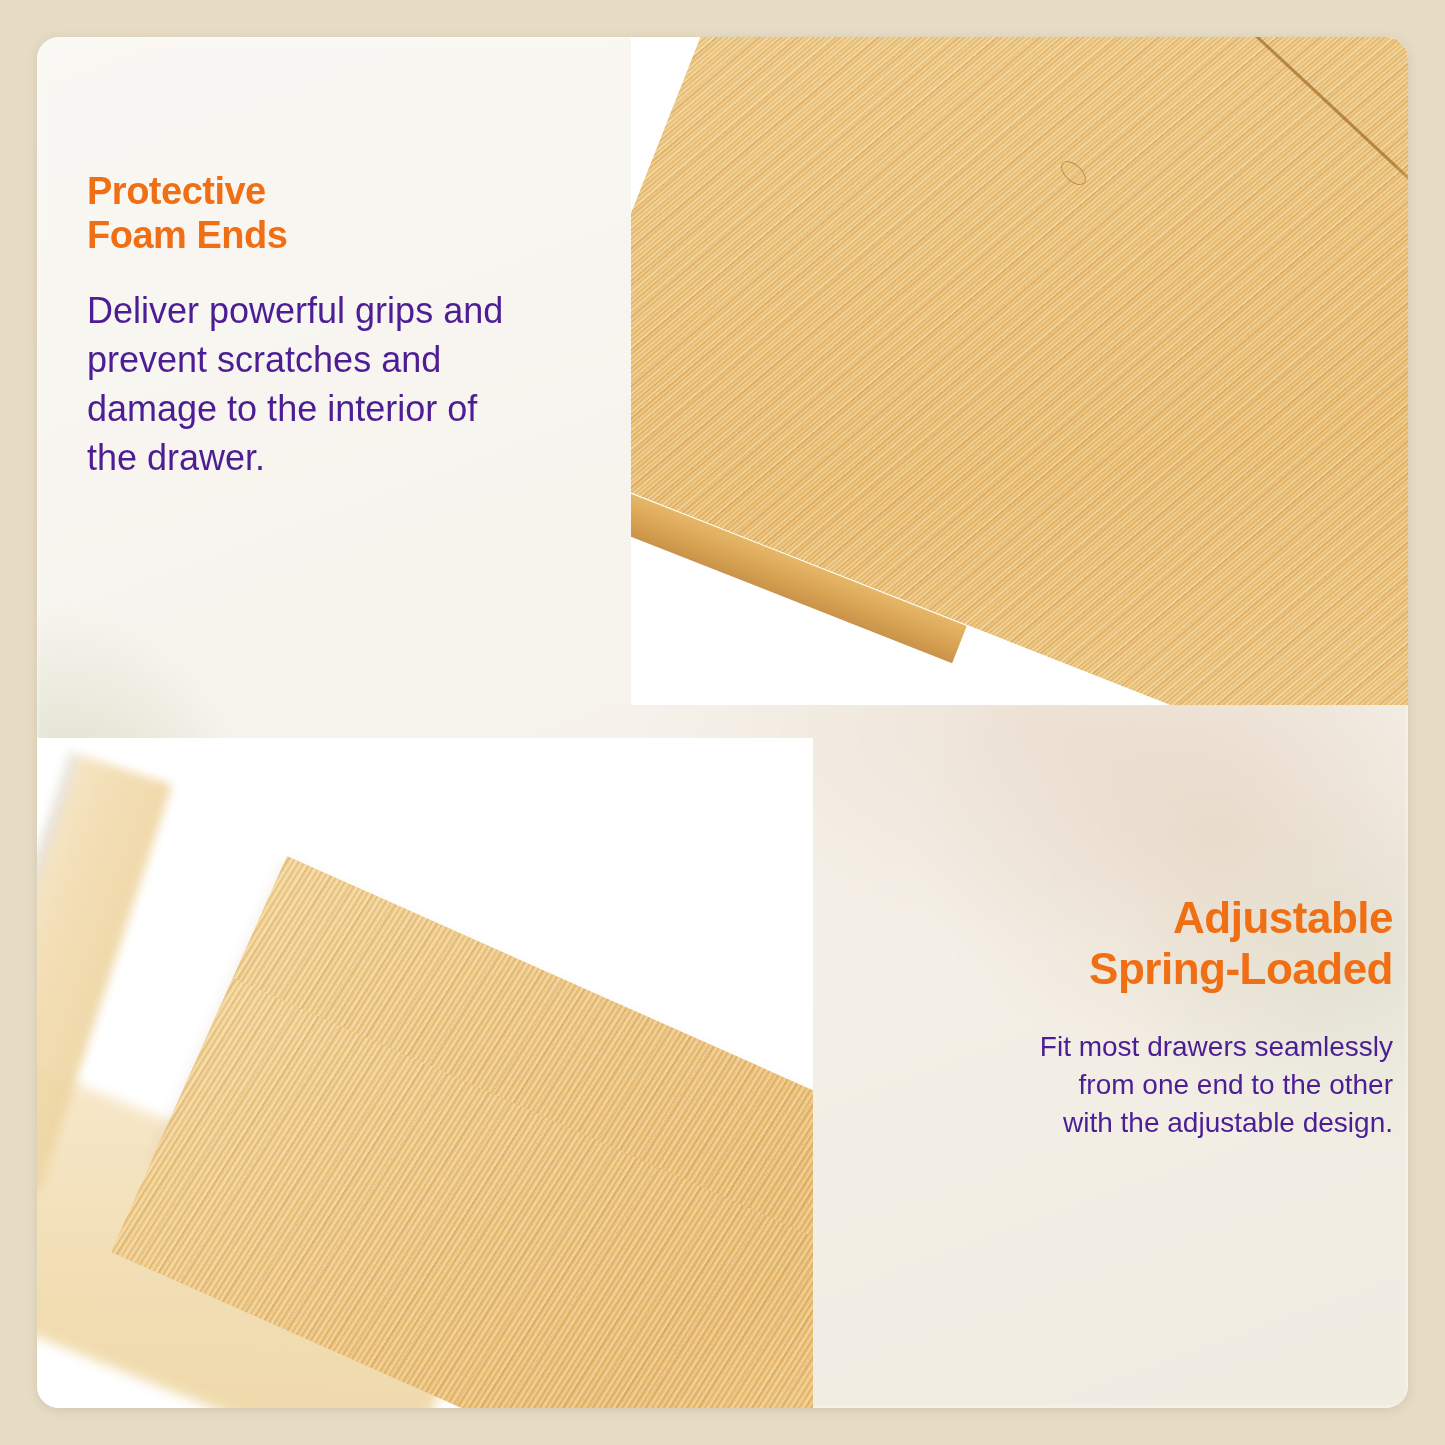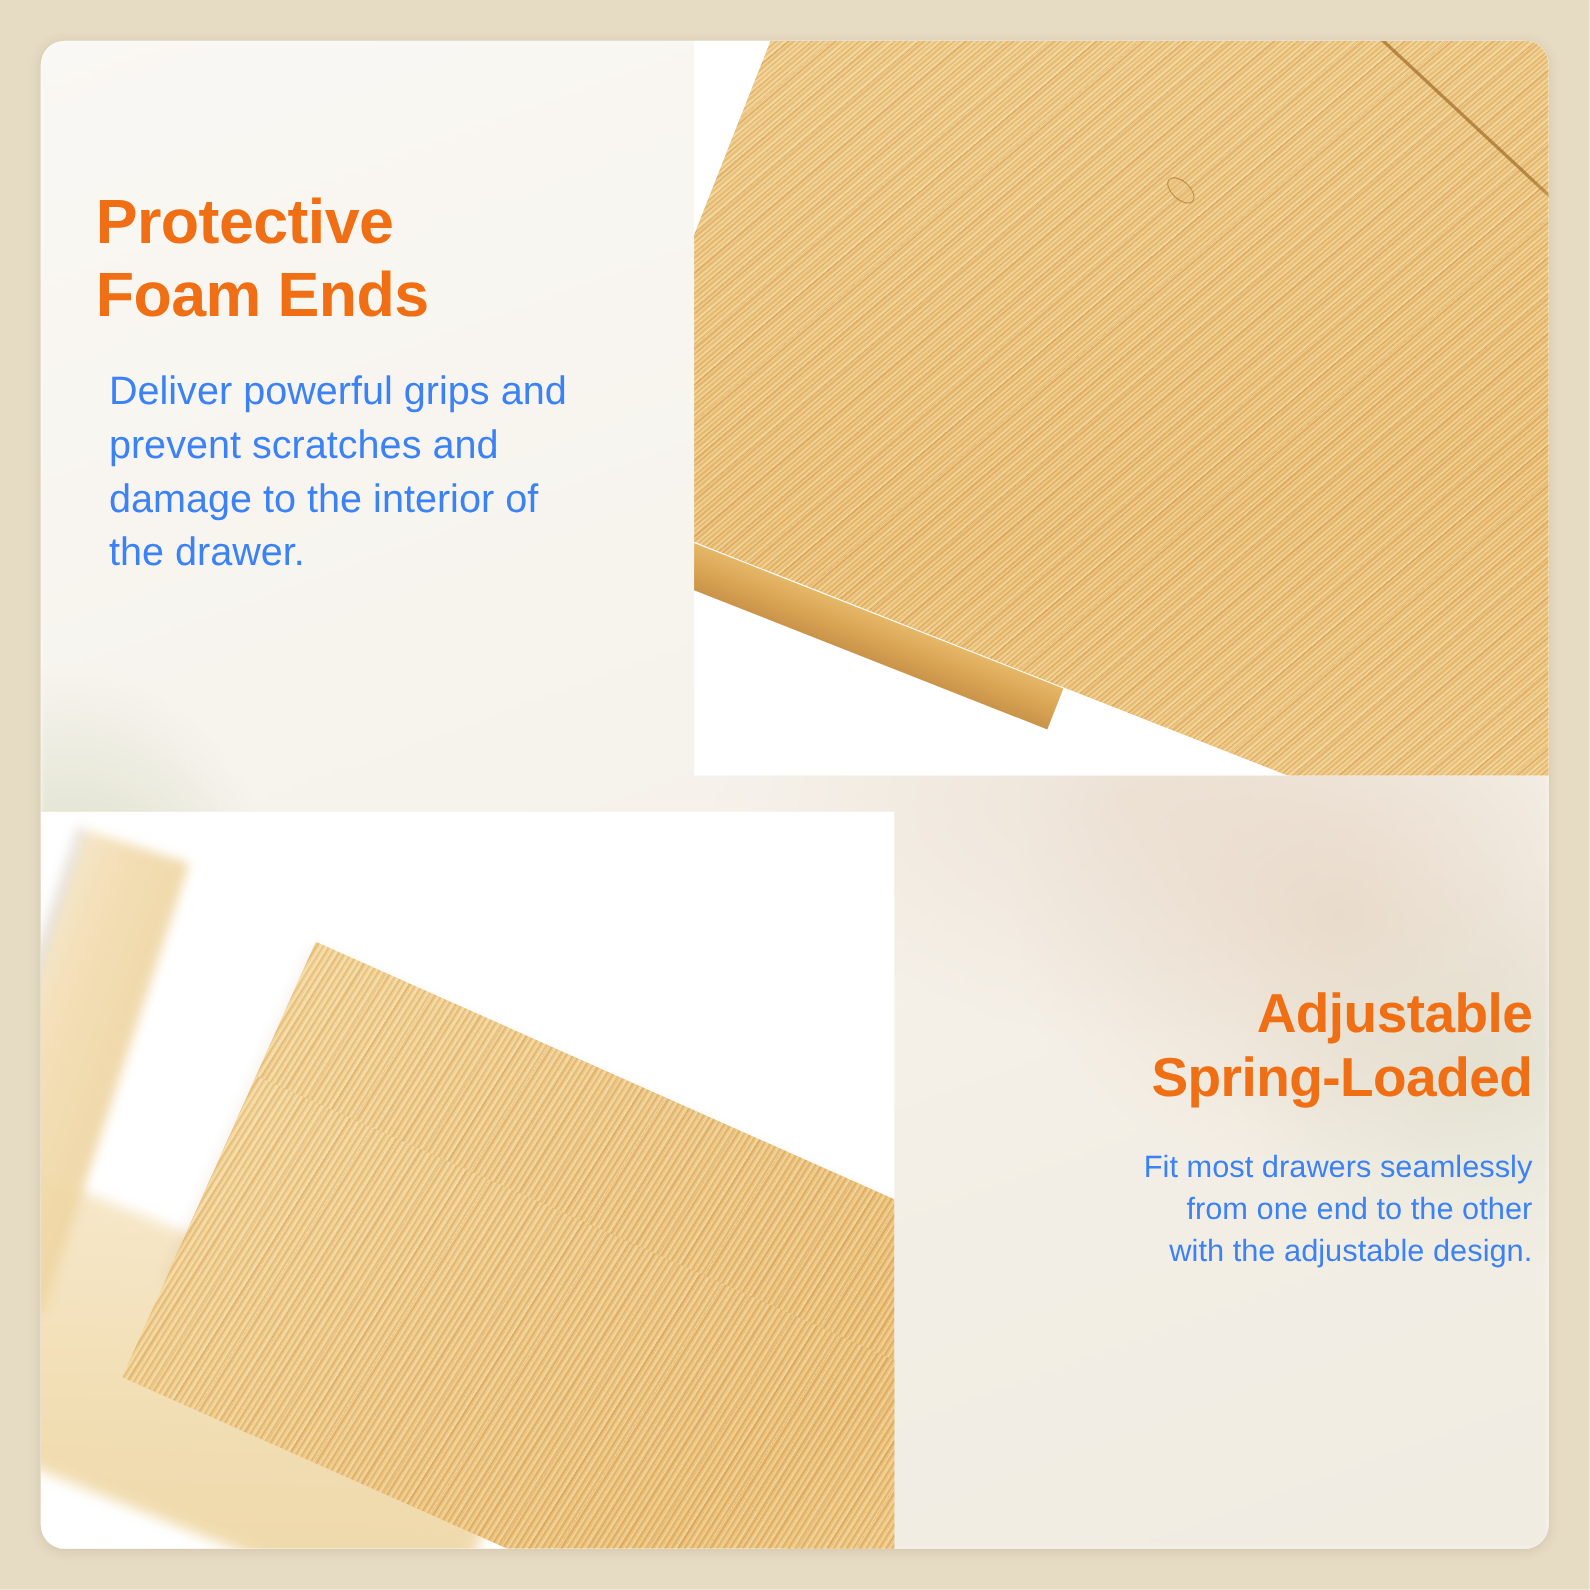--- a/index.html
+++ b/index.html
@@ -225,36 +225,35 @@
   }
 
   
   .text-block { position:absolute; }
 
   #text-top { left:50px; top:132px; width:515px; }
   #text-bottom { left:826px; top:855px; width:530px; text-align:right; }
 
   h2.title {
     color:#f06f15;
-    font-size:57px;
+    font-size:38px;
     line-height:1.16;
     font-weight:bold;
     letter-spacing:-.5px;
     white-space:pre-line;
   }
 
   p.body {
     margin-top:30px;
-    color:#3b82f6;
+    color:#4c1d95;
     font-size:36px;
     line-height:1.36;
     white-space:pre-line;
-    margin-left:12px;
-  }
-  #text-bottom h2.title { font-size:50px; }
+  }
+  #text-bottom h2.title { font-size:44px; }
   #text-bottom p.body { margin-top:34px; font-size:28px; }
 </style>
 </head>
 <body>
 
 <div id="card">
 
   <div class="room"></div>
 
   <div id="panel-top">

